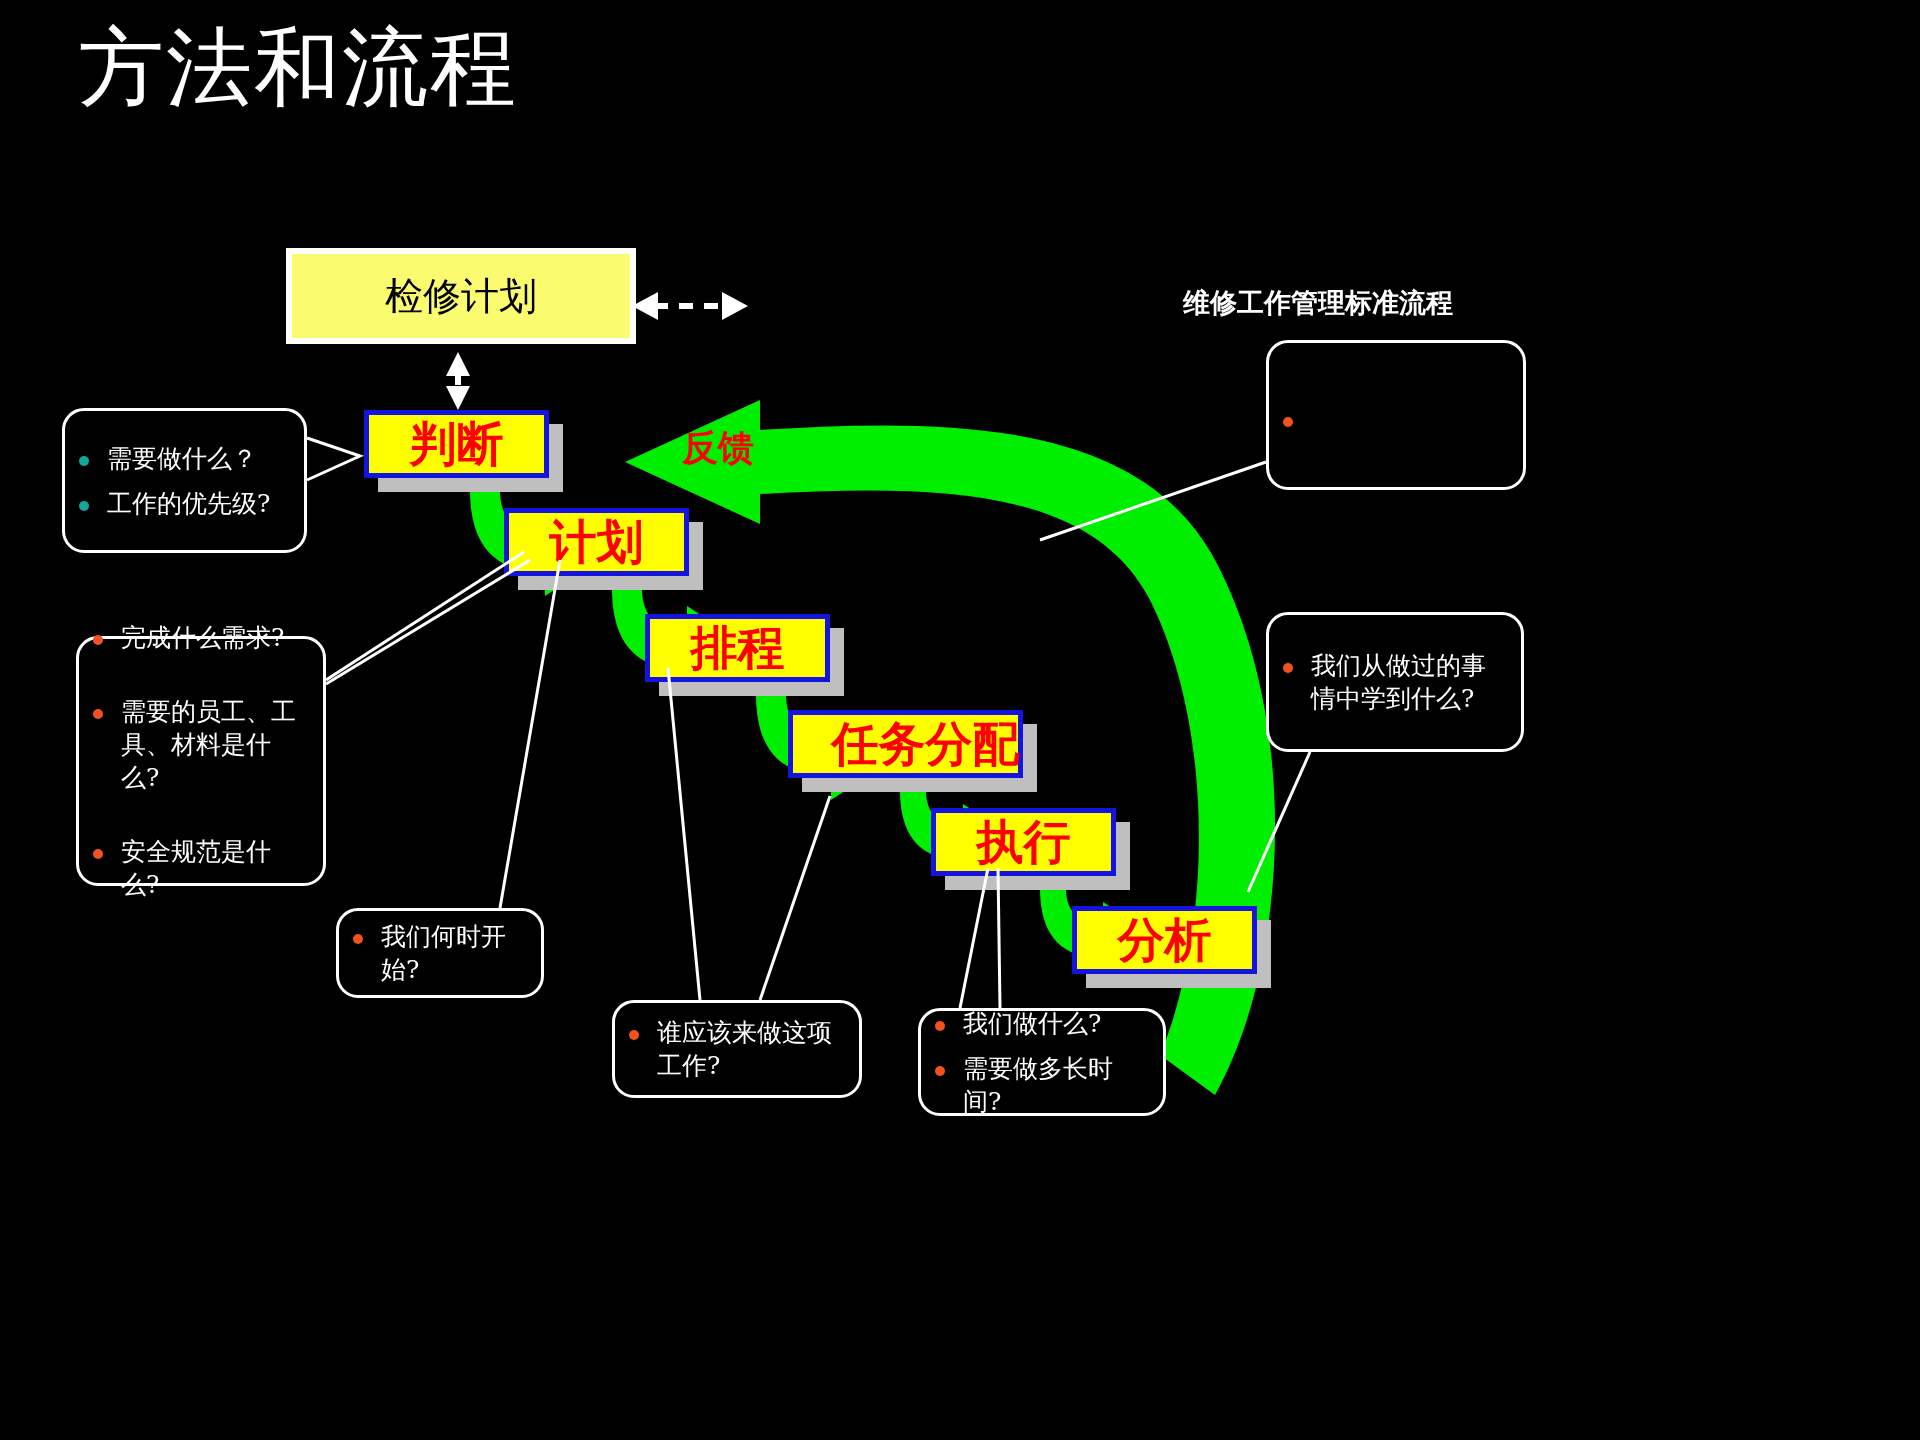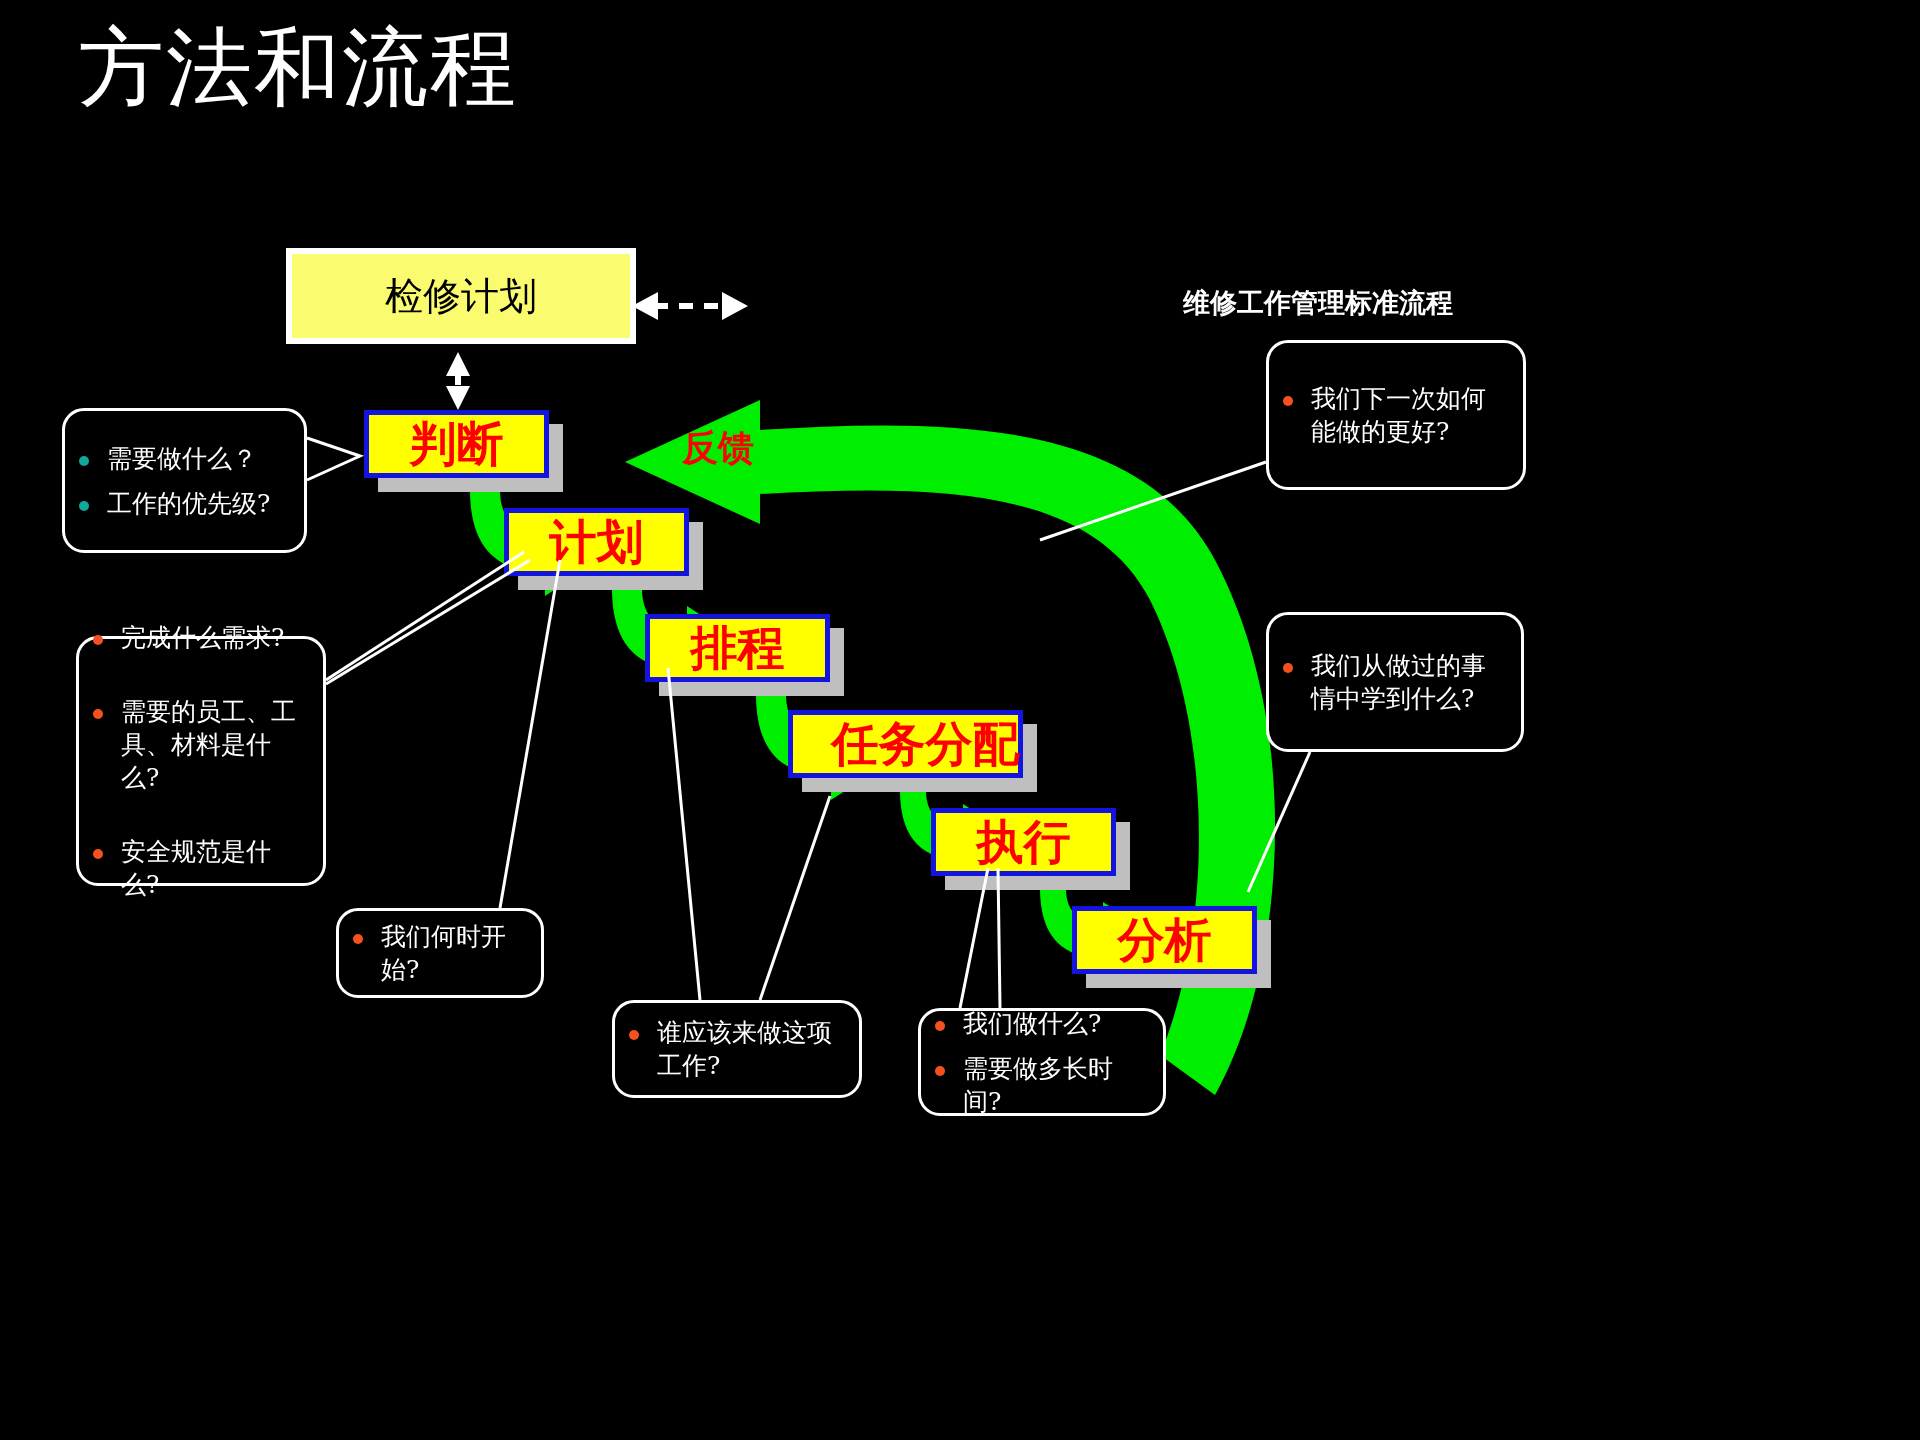--- a/index.html
+++ b/index.html
@@ -242,21 +242,20 @@
   <div class="callout" id="callout-who">
     <div class="cline">
       <span class="bullet" style="background:#f4511e"></span>
       <span class="ctext">谁应该来做这项工作?</span>
     </div>
   </div>
 
   <div class="callout" id="callout-better">
     <div class="cline">
       <span class="bullet" style="background:#f4511e"></span>
-      <span class="ctext">我们下一次如何能做的更好?</span>
     </div>
   </div>
 
   <div class="callout" id="callout-learn">
     <div class="cline">
       <span class="bullet" style="background:#f4511e"></span>
       <span class="ctext">我们从做过的事情中学到什么?</span>
     </div>
   </div>
 

